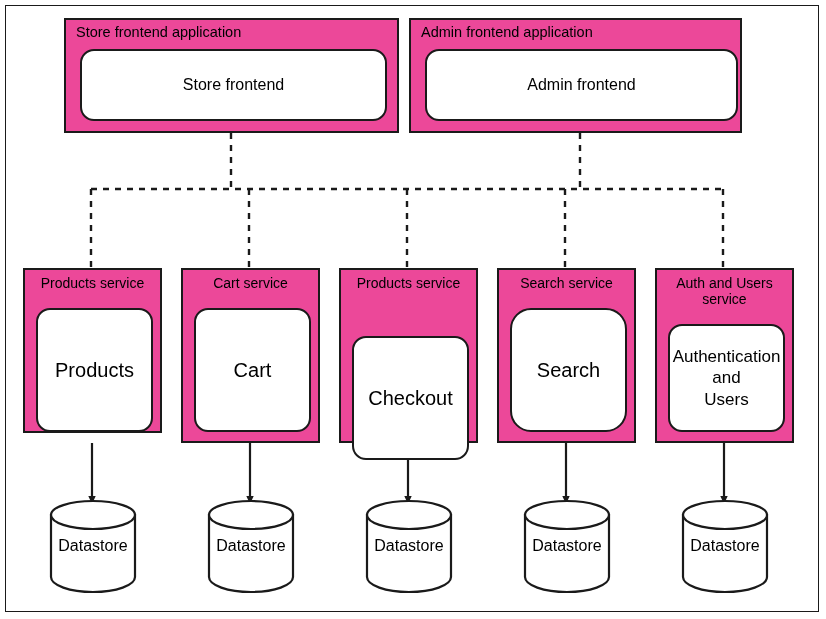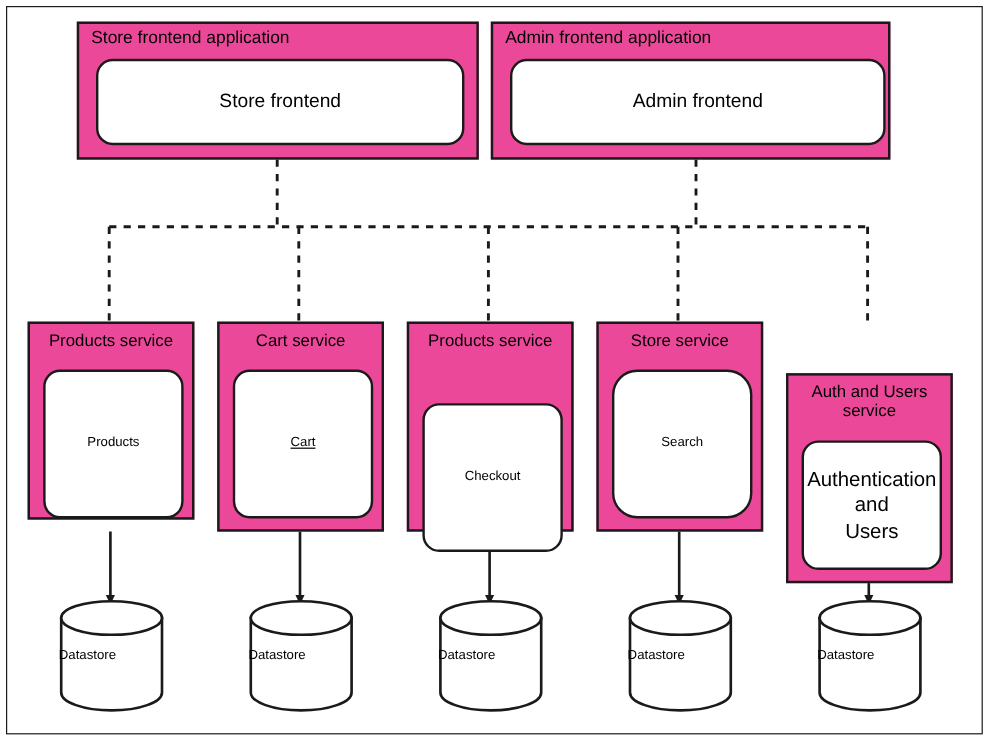--- a/index.html
+++ b/index.html
@@ -82,41 +82,42 @@
 
   
   .service-title {
     left: 0;
     right: 0;
     top: 6px;
     font-size: 14px;
     text-align: center;
   }
   .service-component {
-    font-size: 11px;
+    font-size: 20px;
   }
   .service-component.multiline {
     font-size: 17px;
   }
 
   
   .datastore {
     position: absolute;
   }
   .datastore svg {
     display: block;
     overflow: visible;
   }
   .datastore-label {
     position: absolute;
     left: 0;
     right: 0;
     top: 50%;
     transform: translateY(-50%);
-    font-size: 11px;
+    text-align: center;
+    font-size: 16px;
     color: #000000;
     pointer-events: none;
   }
 </style>
 </head>
 <body>
 
 <div id="canvas">
 
   <div id="page-frame"></div>
@@ -162,34 +163,34 @@
     <div class="component-box frontend-component" style="left:14px; top:29px; width:313px; height:72px;">Admin frontend</div>
   </div>
 
   <div class="container-box" style="left:23px; top:268px; width:139px; height:165px;">
     <div class="container-title service-title">Products service</div>
     <div class="component-box service-component" style="left:11px; top:38px; width:117px; height:124px;">Products</div>
   </div>
 
   <div class="container-box" style="left:181px; top:268px; width:139px; height:175px;">
     <div class="container-title service-title">Cart service</div>
-    <div class="component-box service-component" style="left:11px; top:38px; width:117px; height:124px;text-decoration:underline;">Cart</div>
+    <div class="component-box service-component" style="left:11px; top:38px; width:117px; height:124px;">Cart</div>
   </div>
 
   <div class="container-box" style="left:339px; top:268px; width:139px; height:175px;">
     <div class="container-title service-title">Products service</div>
     <div class="component-box service-component" style="left:11px; top:38px; width:117px; height:124px;margin-top:28px;">Checkout</div>
   </div>
 
   <div class="container-box" style="left:497px; top:268px; width:139px; height:175px;">
-    <div class="container-title service-title">Store service</div>
+    <div class="container-title service-title">Search service</div>
     <div class="component-box service-component" style="left:11px; top:38px; width:117px; height:124px;border-radius:21px;">Search</div>
   </div>
 
-  <div class="container-box" style="left:655px; top:268px; width:139px; height:175px;margin-top:43px;">
+  <div class="container-box" style="left:655px; top:268px; width:139px; height:175px;">
     <div class="container-title service-title">Auth and Users
 service</div>
     <div class="component-box service-component multiline" style="left:11px; top:54px; width:117px; height:108px;">Authentication
 and
 Users</div>
   </div>
 
   <div class="datastore" style="left:49px; top:500px; width:88px; height:92px;">
     <svg width="88" height="92" viewBox="0 0 88 92" xmlns="http://www.w3.org/2000/svg">
       <path d="M2,15 L2,77 A42,15 0 0 0 86,77 L86,15 Z" fill="#ffffff" stroke="#1a1a1a" stroke-width="2.2"></path>

